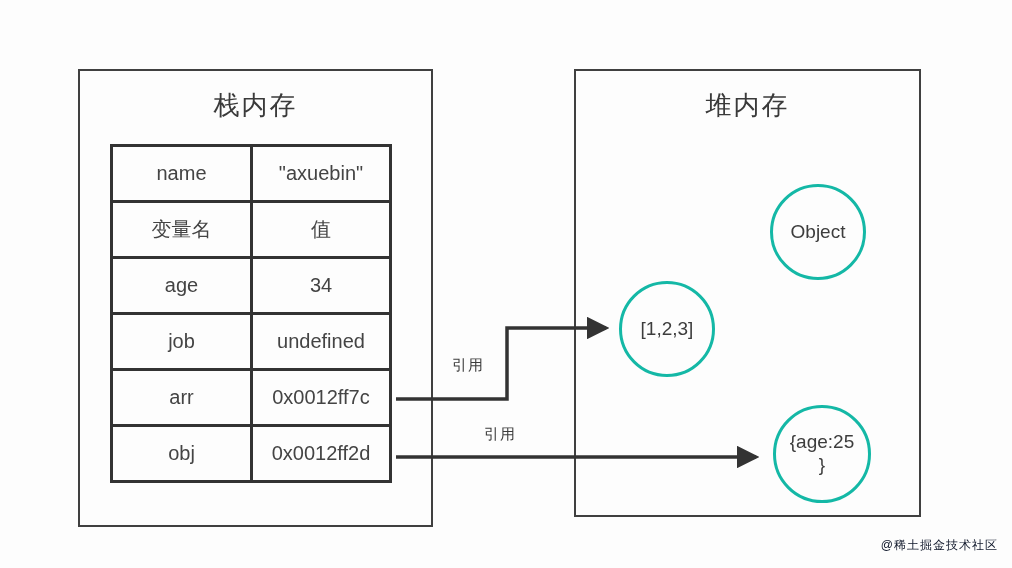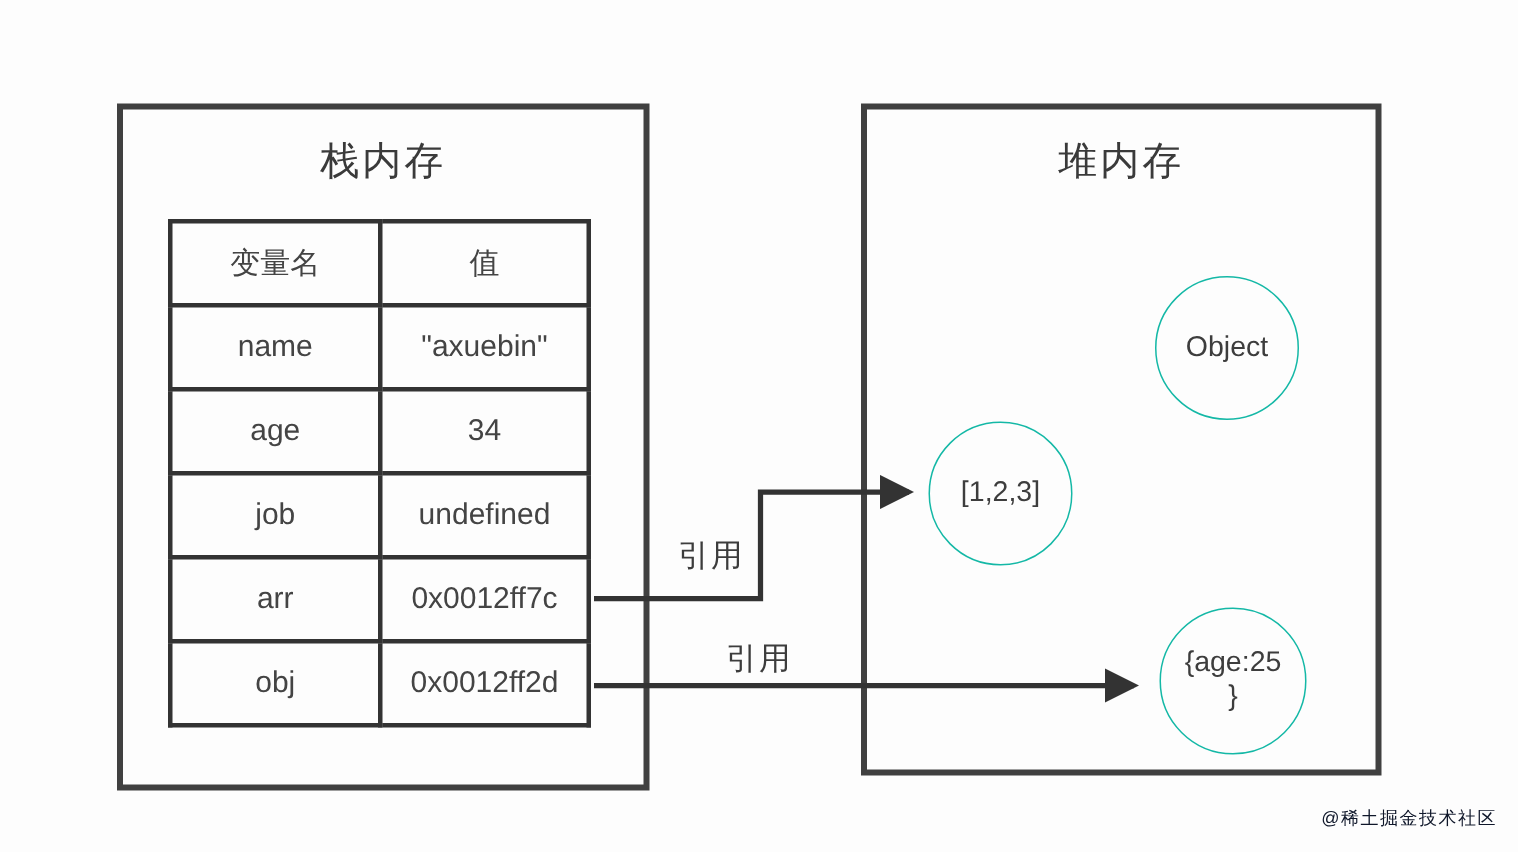--- a/index.html
+++ b/index.html
@@ -11,21 +11,21 @@
   .canvas {
     position: relative;
     width: 1012px;
     height: 568px;
     background: #fdfdfd;
     overflow: hidden;
     color: #3c3c3c;
   }
   .box {
     position: absolute;
-    border: 4px solid #404040;
+    border: 2px solid #404040;
     background: #fdfdfd;
     box-sizing: border-box;
   }
   .stack-box { left: 78px; top: 69px; width: 355px; height: 458px; }
   .heap-box  { left: 574px; top: 69px; width: 347px; height: 448px; }
   .box-title {
     position: absolute;
     top: 17px;
     left: 0;
     width: 100%;
@@ -49,21 +49,21 @@
     vertical-align: middle;
     font-size: 20px;
     font-weight: normal;
     color: #444444;
     background: #fdfdfd;
   }
   .var-table .col-name  { width: 137px; }
   .var-table .col-value { width: 136px; }
   .circle {
     position: absolute;
-    border: 1px solid #14b8a6;
+    border: 3px solid #14b8a6;
     border-radius: 50%;
     background: #fdfdfd;
     display: flex;
     flex-direction: column;
     align-items: center;
     justify-content: center;
     font-size: 19px;
     line-height: 1.2;
     color: #3d3d3d;
     box-sizing: border-box;
@@ -75,21 +75,21 @@
   svg.arrows {
     position: absolute;
     left: 0; top: 0;
     width: 1012px;
     height: 568px;
     z-index: 3;
     pointer-events: none;
   }
   .ref-label {
     position: absolute;
-    font-size: 21px;
+    font-size: 15px;
     color: #3c3c3c;
     z-index: 4;
     letter-spacing: 1px;
   }
   .ref-label-arr { left: 452px; top: 356px; }
   .ref-label-obj { left: 484px; top: 425px; }
   .watermark {
     position: absolute;
     right: 14px;
     top: 537px;
@@ -101,26 +101,26 @@
 </head>
 <body>
 
 <div class="canvas">
 
   <div class="box stack-box">
     <div class="box-title">栈内存</div>
     <table class="var-table">
       <tbody>
           <tr>
+        <td>name</td>
+        <td>"axuebin"</td>
+      </tr>
+      <tr>
         <th class="col-name">变量名</th>
         <th class="col-value">值</th>
-      </tr>
-      <tr>
-        <td>name</td>
-        <td>"axuebin"</td>
       </tr>
       <tr>
         <td>age</td>
         <td>34</td>
       </tr>
       <tr>
         <td>job</td>
         <td>undefined</td>
       </tr>
       <tr>

